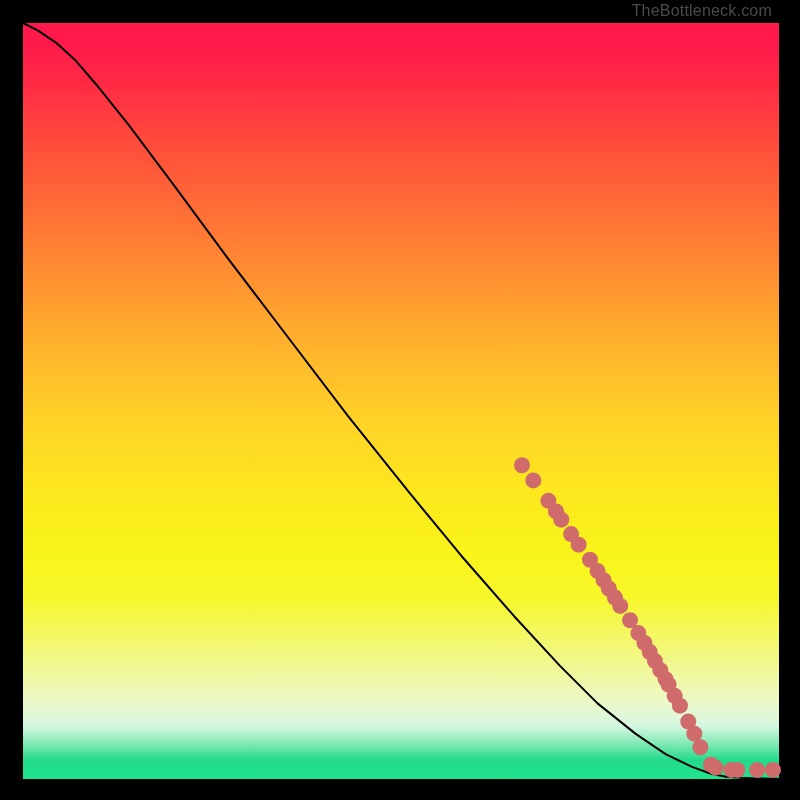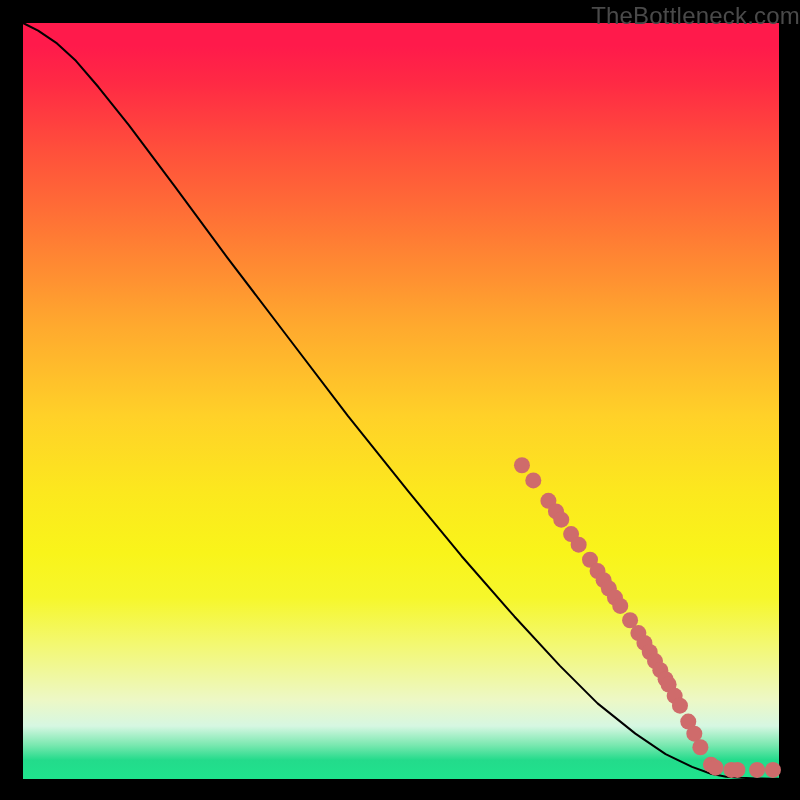--- a/index.html
+++ b/index.html
@@ -38,23 +38,23 @@
       #edf8c5 89.5%,
       #d6f7e2 93%,
       #7ae8b0 95.5%,
       #23db8b 97.5%,
       #1fe38d 100%
     );
   }
   .watermark {
     position: absolute;
     top: 2px;
-    right: 0;
+    right: 28px;
     color: #4a4a4a;
-    font-size: 24px;
+    font-size: 16px;
     font-weight: 400;
     letter-spacing: 0.2px;
     user-select: none;
   }
   svg.overlay {
     position: absolute;
     left: 0;
     top: 0;
     width: 800px;
     height: 800px;

